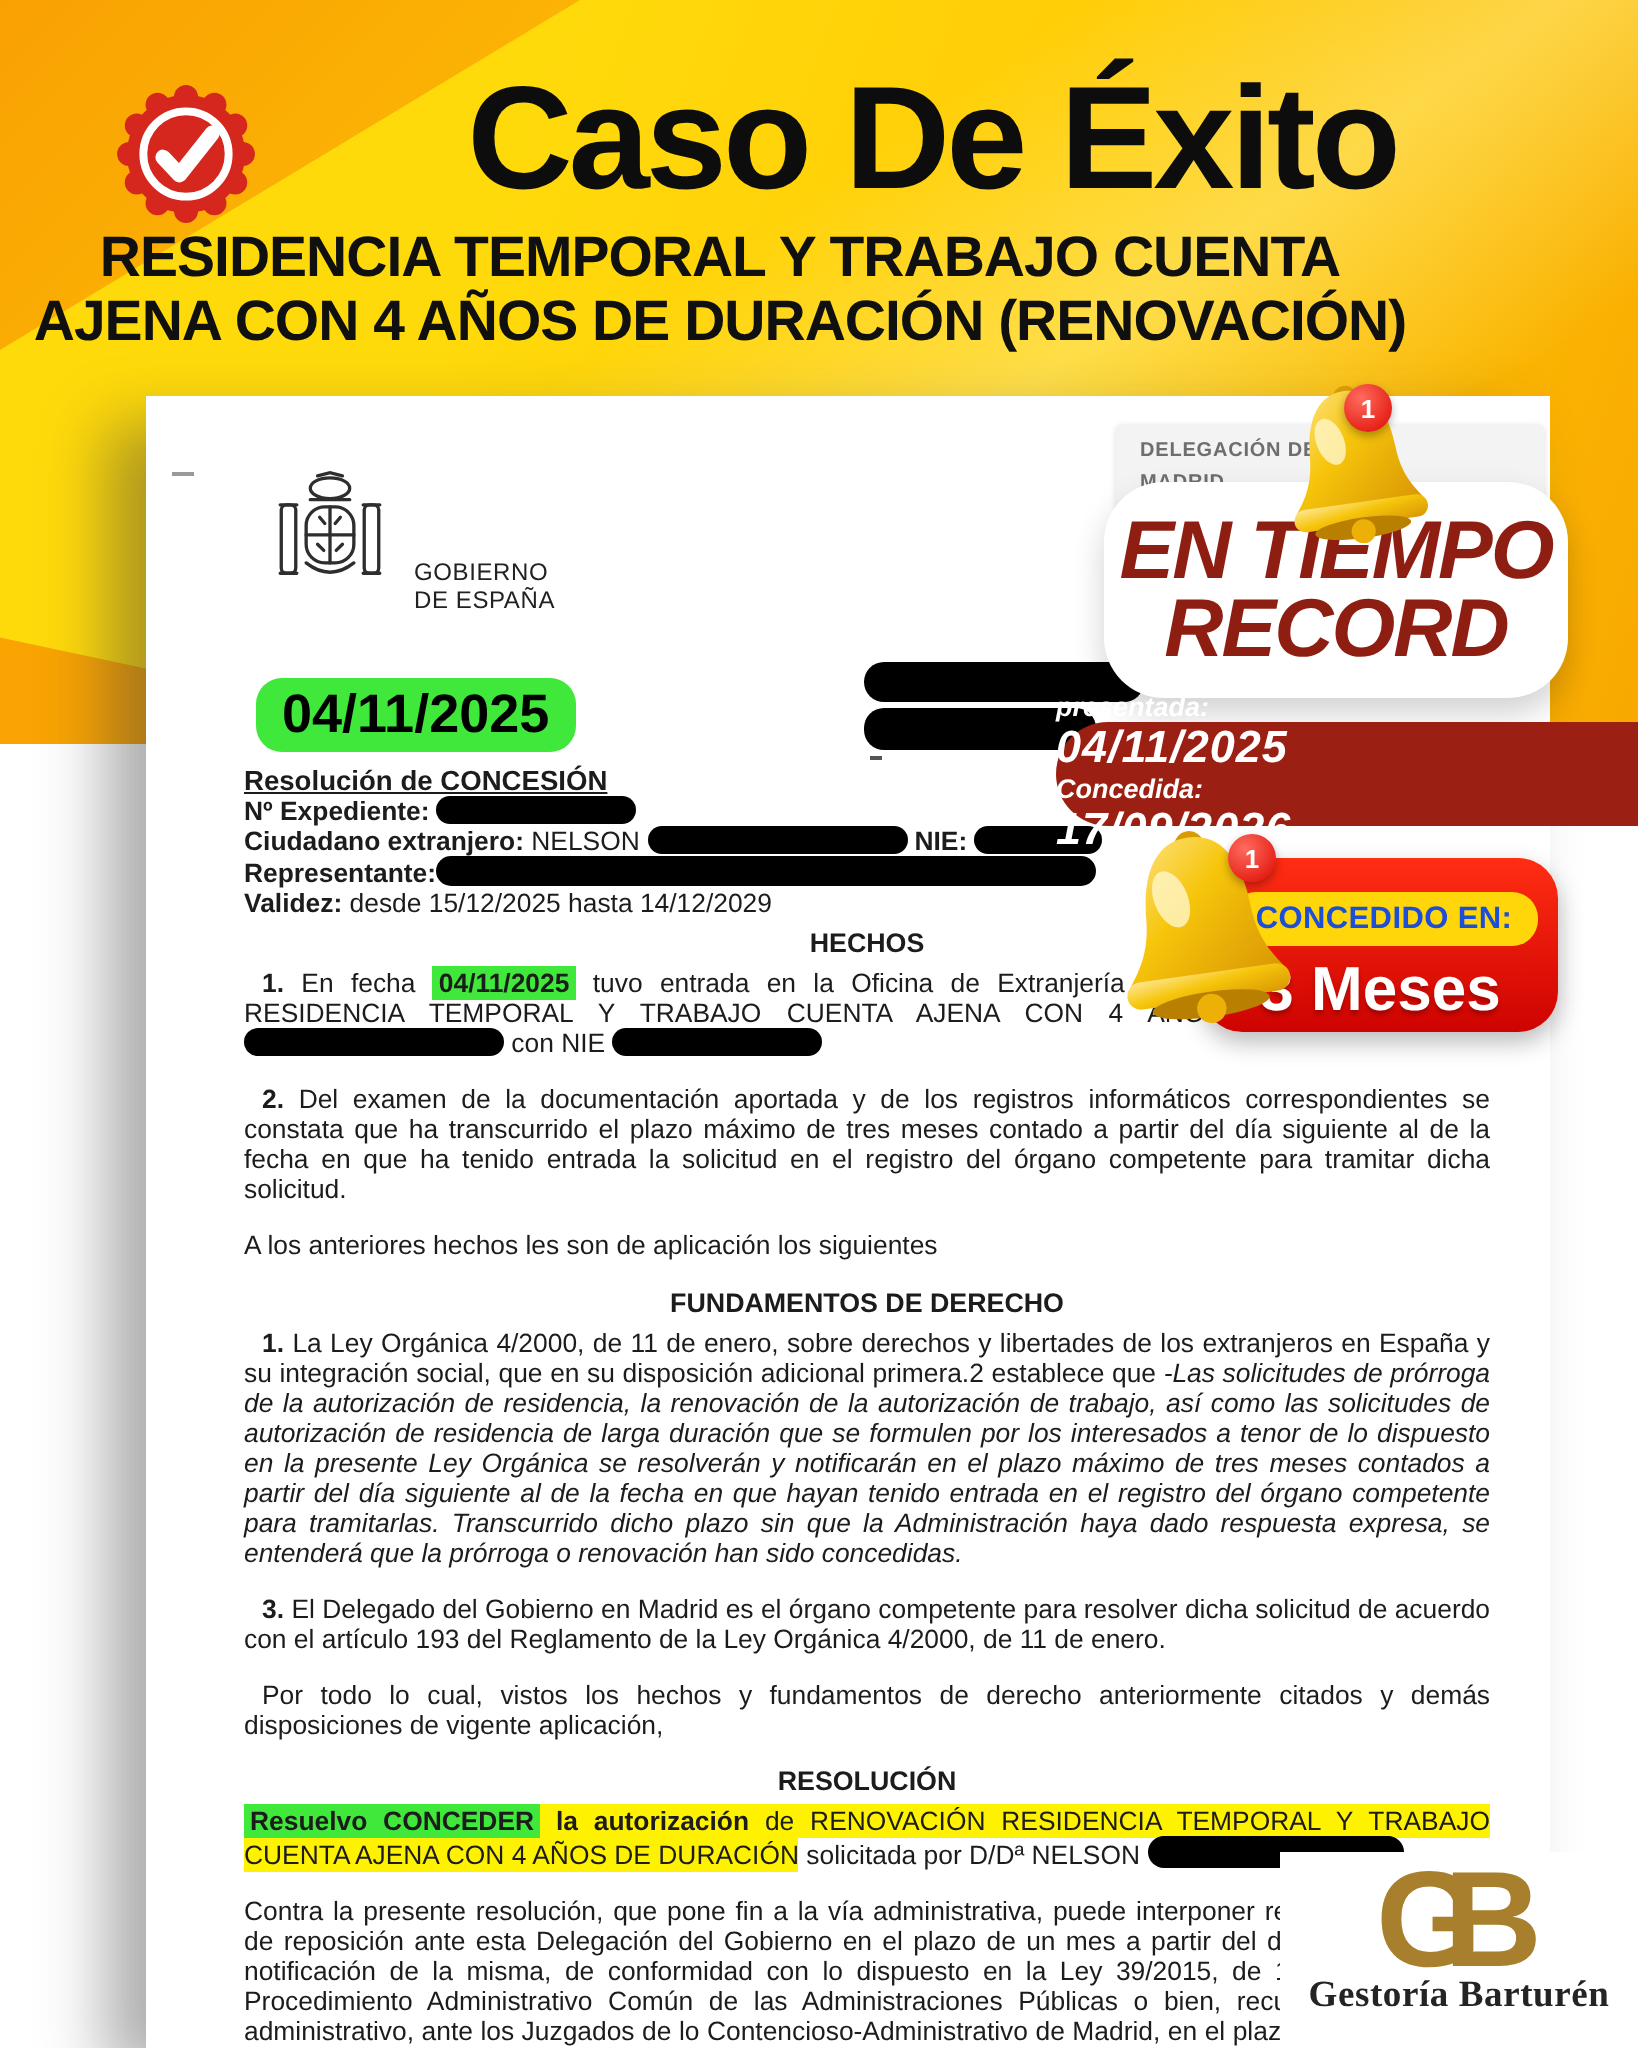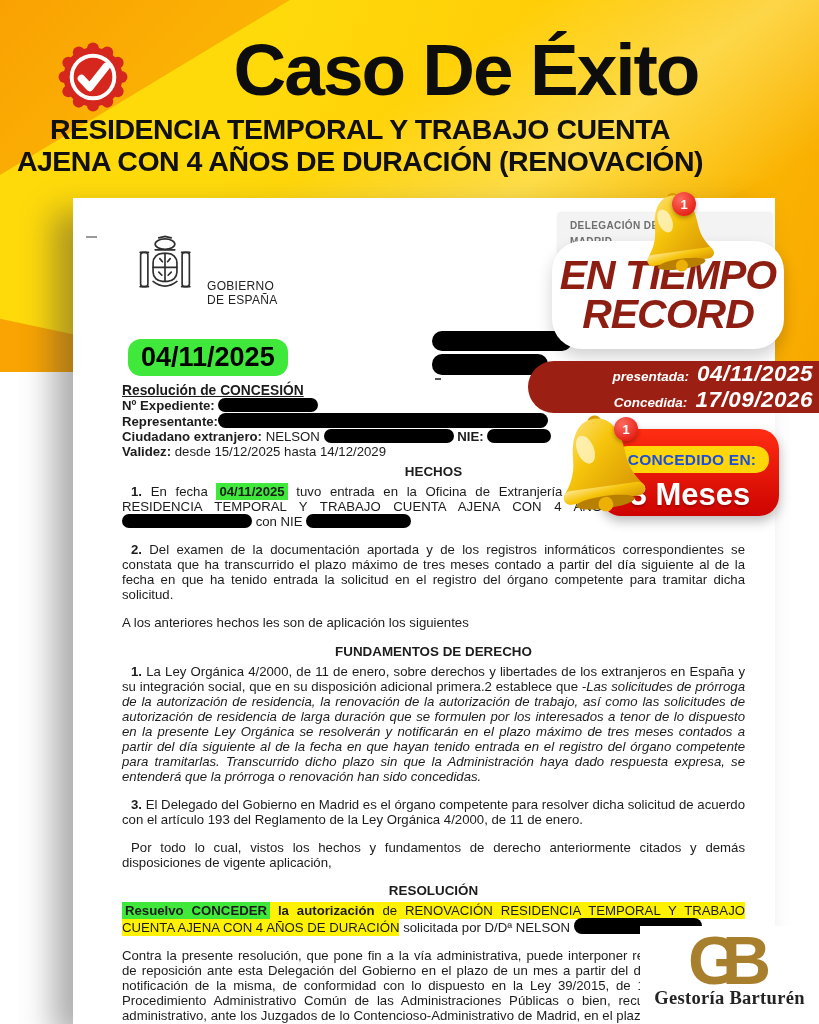--- a/index.html
+++ b/index.html
@@ -69,21 +69,21 @@
 
   
   .record-badge { position:absolute; left:552px; top:241px; width:232px; height:108px;
     background:#ffffff; border-radius:30px; box-shadow:0 8px 16px rgba(0,0,0,.18);
     text-align:center; color:#8E1D12; font-weight:900; font-style:italic;
     font-size:41px; line-height:.94; letter-spacing:-1px; padding-top:15px; box-sizing:border-box; }
 
   .dates-badge { position:absolute; left:528px; top:361px; width:291px; height:52px;
     background:#9B2013; border-radius:26px 0 0 26px; color:#fff;
     display:flex; flex-direction:column; justify-content:center; padding:2px 6px 2px 0; box-sizing:border-box; }
-  .dates-row { display:flex; align-items:baseline; justify-content:flex-end; }
+  .dates-row { display:flex; align-items:baseline; justify-content:flex-end;flex-direction:column; }
   .dates-label { font-style:italic; font-weight:bold; font-size:13.5px; margin-right:8px; }
   .dates-value { font-style:italic; font-weight:900; font-size:22.5px; letter-spacing:.5px; }
 
   .granted-badge { position:absolute; left:601px; top:429px; width:178px; height:87px;
     background:linear-gradient(180deg,#FF2D12,#CE0301); border-radius:20px;
     box-shadow:0 5px 12px rgba(0,0,0,.28); }
   .granted-pill { position:absolute; left:14px; right:10px; top:17px; height:27px;
     background:#FFD60A; border-radius:13px; display:flex; align-items:center; justify-content:center;
     font-size:15.5px; font-weight:900; color:#1d4ed8; letter-spacing:.2px;text-align:right; }
   .granted-value { position:absolute; left:0; right:0; bottom:3px; text-align:center;
@@ -180,28 +180,28 @@
     <div class="tbar tbar2"></div>
 
     <div class="doc-inner">
       <div class="res-title">Resolución de CONCESIÓN</div>
 
       <div class="fline">
         <b>Nº Expediente:</b>
         <span class="bar bar-exp"></span>
       </div>
       <div class="fline">
-        <b>Representante:</b><span class="bar bar-rep"></span>
-      </div>
-      <div class="fline">
         <b>Ciudadano extranjero:</b>
         <span>NELSON</span>
         <span class="bar bar-ciu"></span>
         <b>NIE:</b>
         <span class="bar bar-nie"></span>
+      </div>
+      <div class="fline">
+        <b>Representante:</b><span class="bar bar-rep"></span>
       </div>
       <div class="fline">
         <b>Validez:</b>
         <span>desde 15/12/2025 hasta 14/12/2029</span>
       </div>
 
       <div class="doc-h">HECHOS</div>
 
       <p class="para">
         <b>1.</b>

